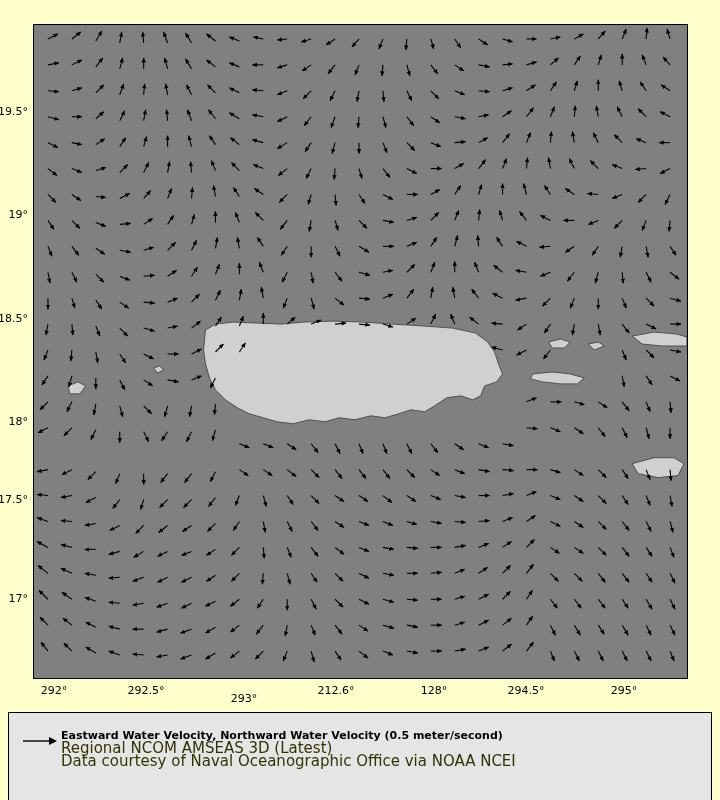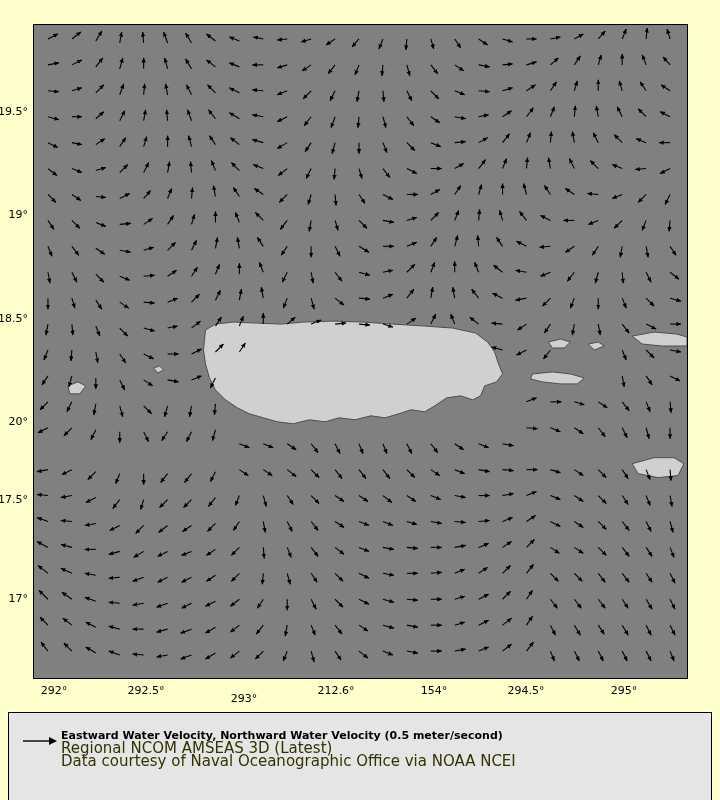--- a/index.html
+++ b/index.html
@@ -98,29 +98,29 @@
   }
 </style>
 </head>
 <body>
 
 <div id="page">
 
   <div class="axis-label y-label" style="top:105px;">19.5°</div>
   <div class="axis-label y-label" style="top:208px;">19°</div>
   <div class="axis-label y-label" style="top:312px;">18.5°</div>
-  <div class="axis-label y-label" style="top:415px;">20°</div>
+  <div class="axis-label y-label" style="top:415px;">18°</div>
   <div class="axis-label y-label" style="top:493px;">17.5°</div>
   <div class="axis-label y-label" style="top:592px;">17°</div>
 
   <div class="axis-label x-label" style="left:27px; width:54px;text-align:center;">292°</div>
   <div class="axis-label x-label" style="left:113px; width:66px;">292.5°</div>
   <div class="axis-label x-label" style="left:217px; width:54px;margin-top:8px;">293°</div>
   <div class="axis-label x-label" style="left:303px; width:66px;">212.6°</div>
-  <div class="axis-label x-label" style="left:407px; width:54px;">154°</div>
+  <div class="axis-label x-label" style="left:407px; width:54px;">128°</div>
   <div class="axis-label x-label" style="left:493px; width:66px;">294.5°</div>
   <div class="axis-label x-label" style="left:597px; width:54px;">295°</div>
 
   <div id="map-panel">
 
     <svg id="land-layer" viewBox="0 0 655 655" preserveAspectRatio="none">
 
       <path fill="#d0d0d0" stroke="#4d4d4d" stroke-width="1" d="M172,296 L182,290 L200,288 L224,289 L248,290 L270,288 L300,287 L330,288 L360,290 L392,292 L420,294 L443,299 L455,308 L462,318 L466,330 L470,340 L464,348 L452,352 L448,362 L440,366 L428,362 L414,364 L402,372 L392,378 L378,376 L366,380 L352,384 L338,382 L322,386 L306,384 L292,388 L276,386 L260,390 L244,388 L230,384 L216,380 L204,374 L192,366 L182,356 L176,344 L172,330 L170,316 Z" transform="translate(0,10)"></path>
 
       <path fill="#d0d0d0" stroke="#4d4d4d" stroke-width="1" d="M500,350 L520,348 L538,350 L552,354 L545,360 L528,360 L510,358 L498,355 Z"></path>

